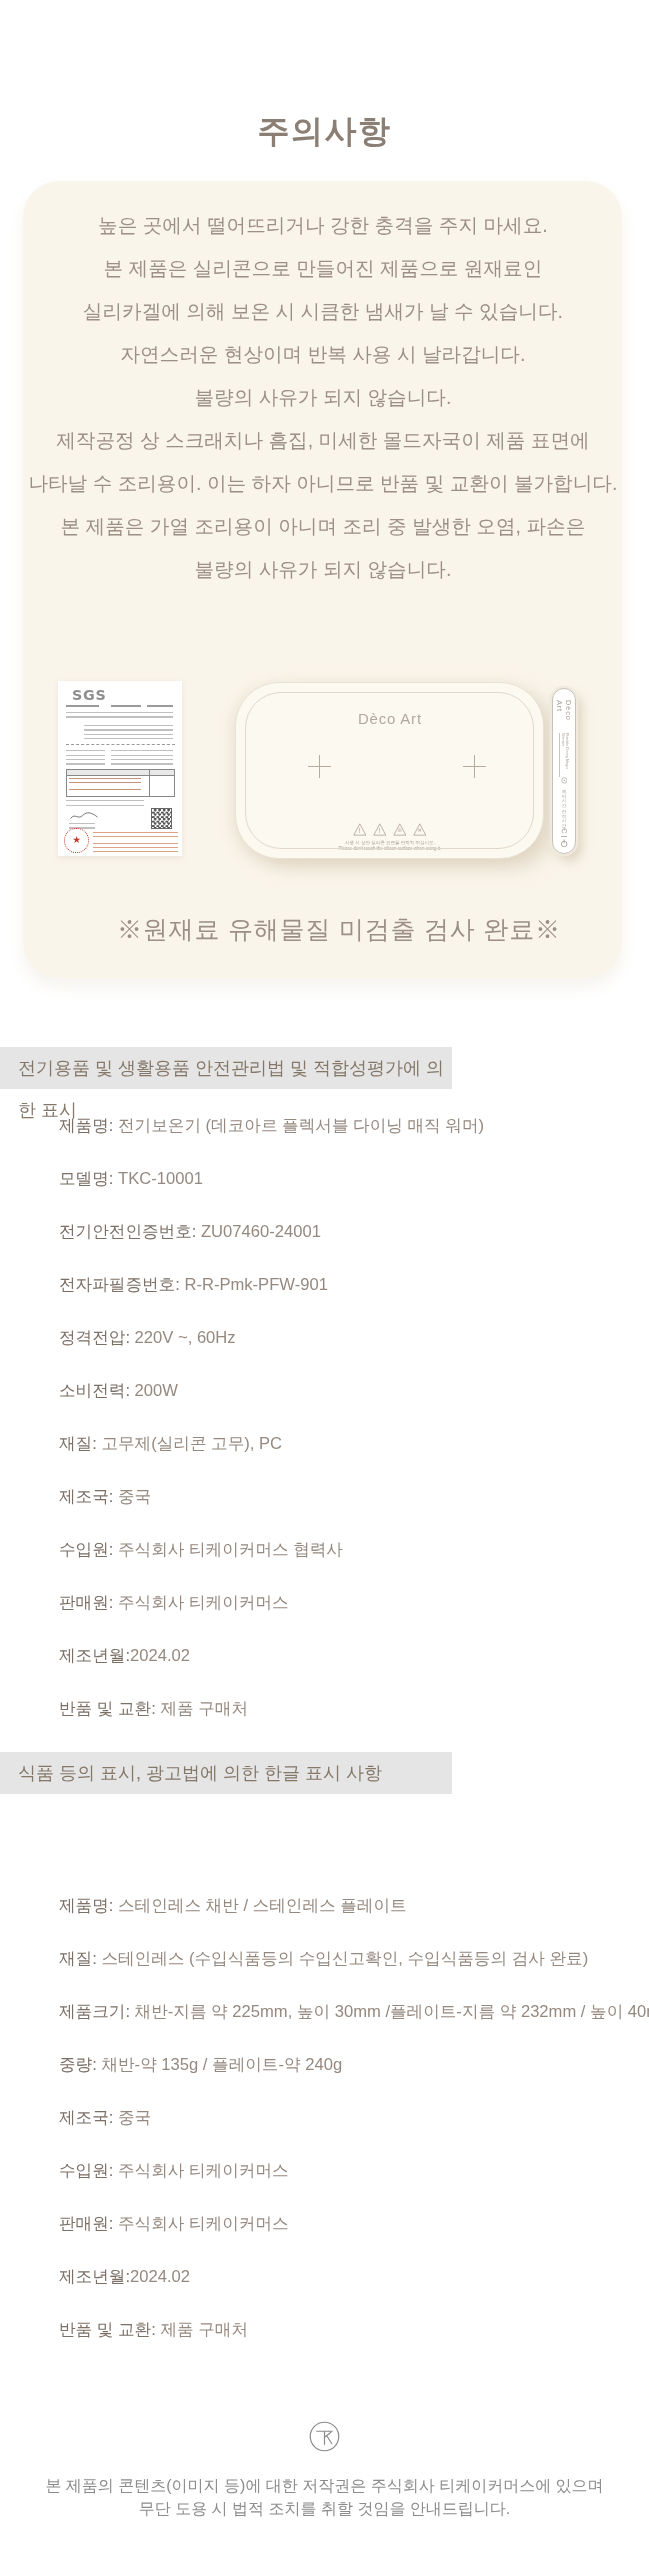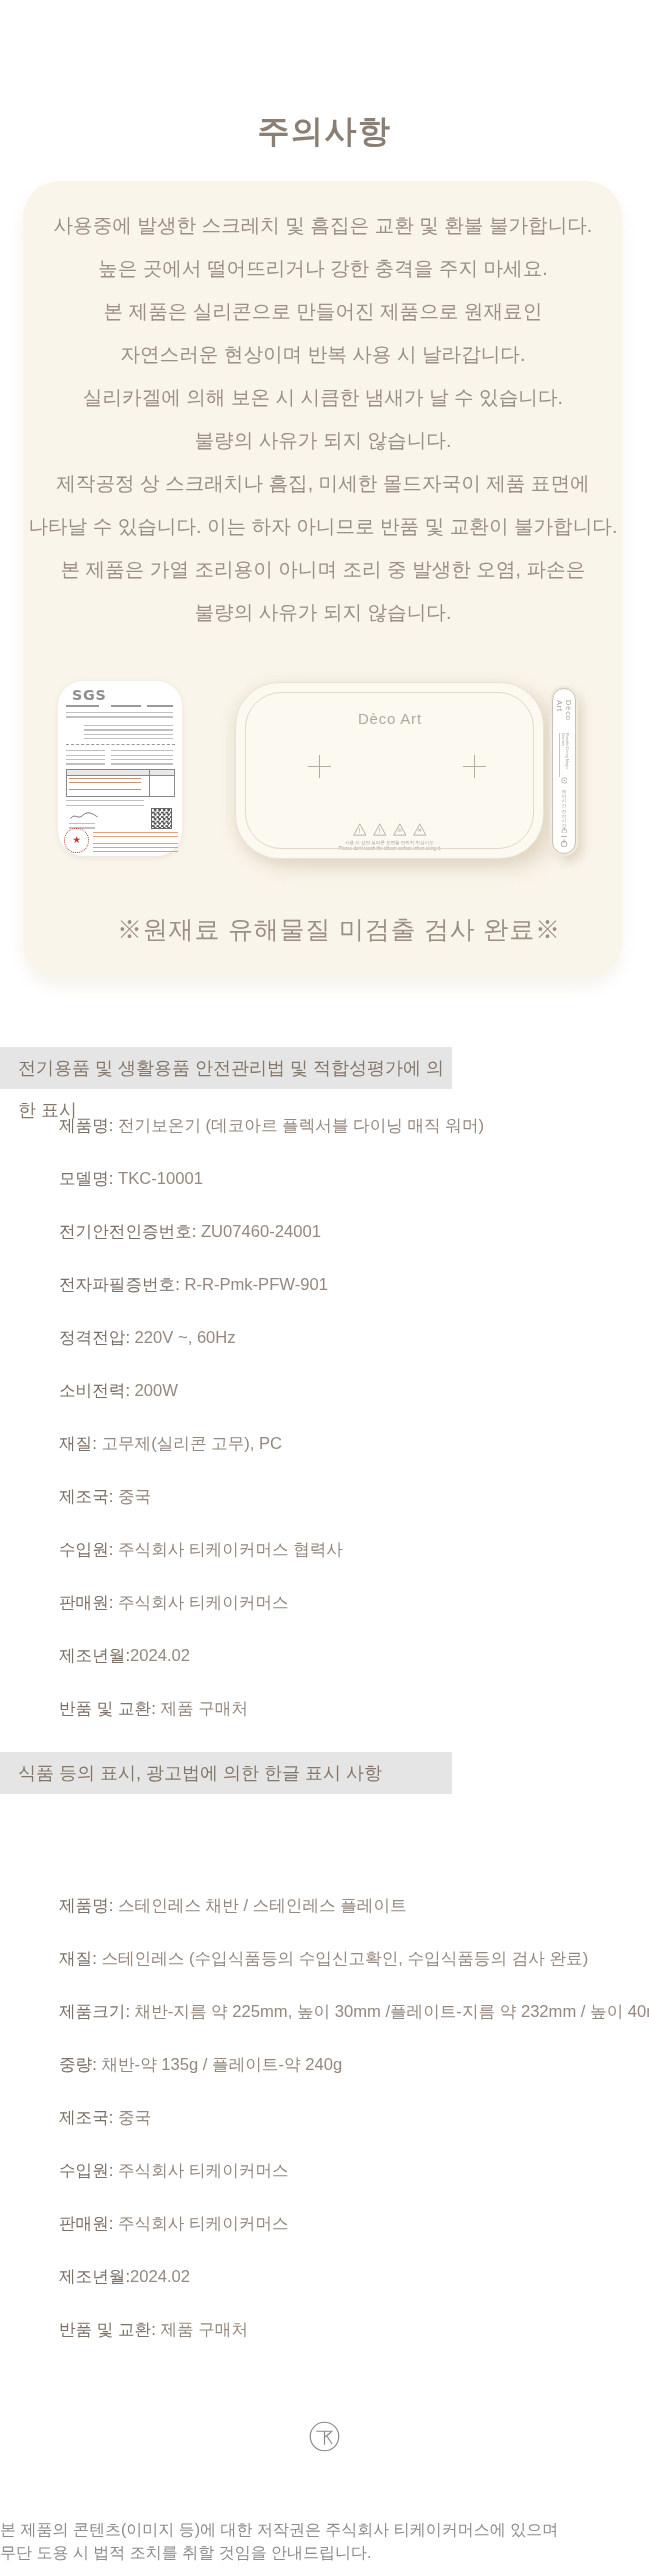--- a/index.html
+++ b/index.html
@@ -21,21 +21,21 @@
   .nlines{position:absolute;top:23.4px;left:0;width:100%;}
   .nline{margin:0;height:43px;line-height:43px;text-align:center;
     font-size:19.6px;color:#9C8F86;}
   .result-line{
     position:absolute;top:716px;left:0;width:100%;text-align:center;
     font-size:25px;color:#9C8F86;margin:16px;letter-spacing:0.8px;
   }
   
   .cert{
     position:absolute;left:35px;top:500px;width:124px;height:175px;
-    background:#ffffff;box-shadow:0 1.5px 6px rgba(120,100,80,.12);border-radius:25px;
+    background:#ffffff;box-shadow:0 1.5px 6px rgba(120,100,80,.12);
   }
   .sgs-logo{position:absolute;left:13.6px;top:6px;font-size:14.3px;font-weight:bold;
     color:#8f8f8f;letter-spacing:0.8px;font-family:"DejaVu Sans",sans-serif;}
   .cbar{position:absolute;background:#9a9a9a;height:2.3px;}
   .ctext{position:absolute;background:repeating-linear-gradient(to bottom,#b5b5b5 0 1.1px,transparent 1.1px 4.5px);opacity:.85;}
   .cdash{position:absolute;left:7.5px;right:7.5px;border-top:0.8px dashed #999;}
   .ctable{position:absolute;left:7.5px;top:88px;width:107px;height:26px;border:0.8px solid #888;}
   .ctable .th{height:4.5px;border-bottom:0.8px solid #888;background:#e8e8e8;}
   .ctable .tv{position:absolute;top:0;bottom:0;right:24px;border-right:0.8px solid #888;width:0;}
   .ctable .tl{position:absolute;left:2.3px;top:7.5px;width:72px;height:15px;
@@ -87,39 +87,38 @@
   .secbar.s1{top:1047px;}
   .secbar.s2{top:1752px;}
   .rows{position:absolute;left:59px;width:573px;}
   .rows.r1{top:1099px;}
   .rows.r2{top:1879px;}
   .row{height:53px;line-height:53px;font-size:16.6px;white-space:pre;}
   .row .lab{font-weight:normal;color:#7B6F66;}
   .row .val{color:#95897F;}
   
   .flogo{position:absolute;left:308px;top:2420px;width:33px;height:33px;}
-  .ftext{position:absolute;top:2475px;left:0;width:100%;
-    font-size:16px;line-height:22.6px;color:#8C8C8C;margin-top:44px;}
+  .ftext{position:absolute;top:2475px;left:0;width:100%;text-align:center;
+    font-size:16px;line-height:22.6px;color:#8C8C8C;}
   .ftext p{margin:0;}
 </style>
 </head>
 <body>
 
 <h1 class="page-title">주의사항</h1>
 
 <div class="nbox">
   <div class="nlines">
-      <p class="nline">사용중에 발생한 스크레치 및 흠집은 교환 및 환불 불가합니다.</p>
       <p class="nline">높은 곳에서 떨어뜨리거나 강한 충격을 주지 마세요.</p>
       <p class="nline">본 제품은 실리콘으로 만들어진 제품으로 원재료인</p>
+      <p class="nline">실리카겔에 의해 보온 시 시큼한 냄새가 날 수 있습니다.</p>
       <p class="nline">자연스러운 현상이며 반복 사용 시 날라갑니다.</p>
-      <p class="nline">실리카겔에 의해 보온 시 시큼한 냄새가 날 수 있습니다.</p>
       <p class="nline">불량의 사유가 되지 않습니다.</p>
       <p class="nline">제작공정 상 스크래치나 흠집, 미세한 몰드자국이 제품 표면에</p>
-      <p class="nline">나타날 수 있습니다. 이는 하자 아니므로 반품 및 교환이 불가합니다.</p>
+      <p class="nline">나타날 수 조리용이. 이는 하자 아니므로 반품 및 교환이 불가합니다.</p>
       <p class="nline">본 제품은 가열 조리용이 아니며 조리 중 발생한 오염, 파손은</p>
       <p class="nline">불량의 사유가 되지 않습니다.</p>
     </div>
 
   <div class="cert">
     <span class="sgs-logo">SGS</span>
     <div class="cbar" style="left:7.5px;top:24px;width:33px;"></div>
     <div class="cbar" style="left:53px;top:24px;width:30px;height:1.5px;"></div>
     <div class="cbar" style="left:89px;top:24px;width:26px;height:1.5px;"></div>
     <div class="ctext" style="left:7.5px;top:31px;width:107px;height:9px;"></div>

